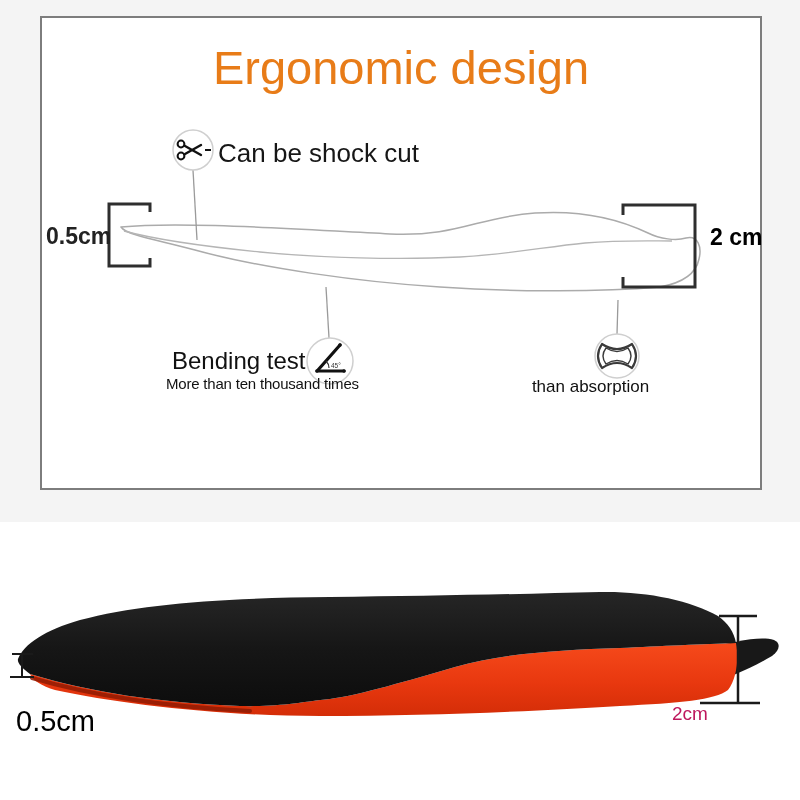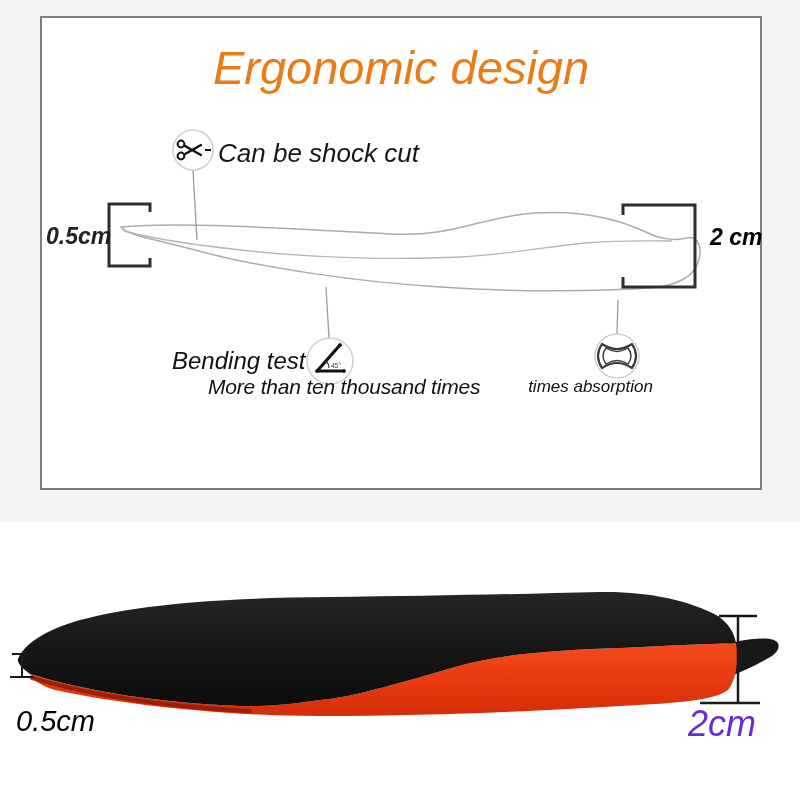--- a/index.html
+++ b/index.html
@@ -17,36 +17,36 @@
   .frame{
     position:absolute;left:40px;top:16px;width:722px;height:474px;
     background:#ffffff;
     border:2px solid #7d7d7d;
     box-sizing:border-box;
   }
   svg.overlay{
     position:absolute;left:0;top:0;width:800px;height:800px;
     pointer-events:none;
   }
-  .label{position:absolute;color:#161616;white-space:nowrap;font-style:italic;}
+  .label{position:absolute;color:#161616;white-space:nowrap;}
   .title{
     left:40px;top:40px;width:722px;
     text-align:center;
     font-size:47px;
     color:#e87c18;
     letter-spacing:0px;
   }
   .cut-note{left:218px;top:138px;font-size:26px;}
   .dim-left{left:46px;top:223px;font-size:23px;font-weight:700;color:#222;}
   .dim-right{left:710px;top:224px;font-size:23px;font-weight:700;color:#000000;}
   .bend-title{left:172px;top:347px;font-size:24px;color:#111;}
-  .bend-sub{left:166px;top:375px;font-size:21px;letter-spacing:-0.2px;color:#111;margin-left:42px;}
+  .bend-sub{left:166px;top:375px;font-size:15px;letter-spacing:-0.2px;color:#111;}
   .shock-block{left:488px;top:376px;width:205px;text-align:center;font-size:17px;line-height:21px;color:#111;white-space:normal;}
   .photo-dim-left{left:16px;top:705px;font-size:29px;color:#000;}
-  .photo-dim-right{left:688px;top:703px;font-size:36px;color:#6d28d9;}
+  .photo-dim-right{left:672px;top:703px;font-size:19px;color:#be185d;}
 </style>
 </head>
 <body>
 
 <div class="canvas">
 
   <div class="top-strip"></div>
   <div class="frame"></div>
 
   <svg class="overlay" viewBox="0 0 800 800">
@@ -171,19 +171,19 @@
 
   <div class="label cut-note">Can be shock cut</div>
 
   <div class="label dim-left">0.5cm</div>
   <div class="label dim-right">2 cm</div>
 
   <div class="label bend-title">Bending test</div>
   <div class="label bend-sub">More than ten thousand times</div>
 
   <div class="label shock-block">
-    <div>times absorption</div>
+    <div>than absorption</div>
   </div>
 
   <div class="label photo-dim-left">0.5cm</div>
   <div class="label photo-dim-right">2cm</div>
 
 </div>
 
 </body></html>

